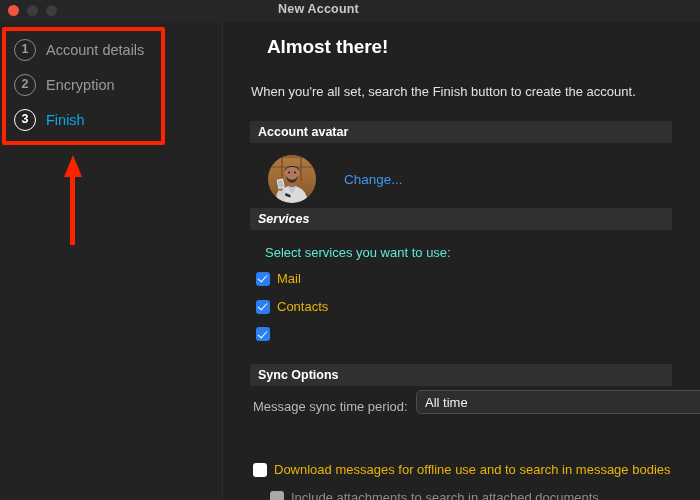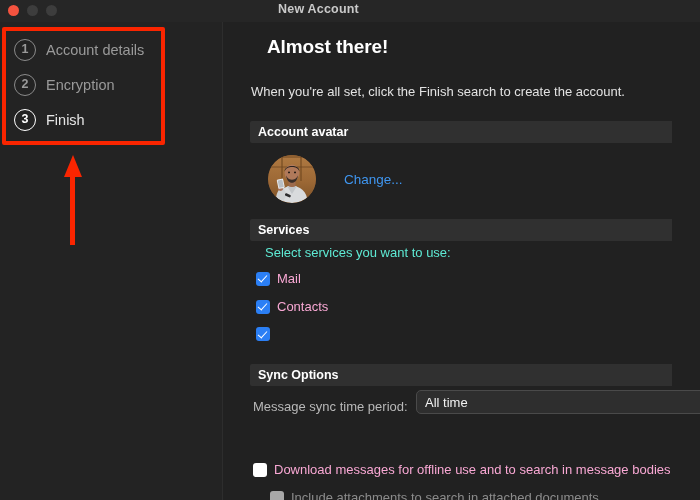--- a/index.html
+++ b/index.html
@@ -109,21 +109,21 @@
   .step-label {
     font-size: 14.5px;
     color: #9a9a9a;
     white-space: nowrap;
   }
   .step.active .step-circle {
     border-color: #ffffff;
     color: #ffffff;
   }
   .step.active .step-label {
-    color: #e5e5e5;
+    color: #0ea5e9;
   }
 
   
   #annot-box {
     position: absolute;
     left: 2px;
     top: 27px;
     width: 163px;
     height: 118px;
     border: 4px solid #fa2500;
@@ -179,21 +179,21 @@
     background: #303030;
     border-radius: 2px 0 0 2px;
     display: flex;
     align-items: center;
     padding-left: 8px;
     font-size: 12.5px;
     font-weight: bold;
     color: #ffffff;
   }
   #sec-avatar { top: 99px; }
-  #sec-services { top: 197px; }
+  #sec-services { top: 186px; font-style: italic; }
   #sec-sync { top: 342px; }
 
   
   #avatar-row {
     position: absolute;
     left: 45px;
     top: 133px;
     display: flex;
     align-items: center;
     gap: 28px;
@@ -258,21 +258,21 @@
     transform: rotate(42deg);
   }
   .cb.empty {
     background: #ffffff;
   }
   .cb.disabled {
     background: #a8a8a8;
   }
   .cb-label {
     font-size: 13px;
-    color: #f9a8d4;
+    color: #eab308;
     white-space: nowrap;
   }
   .cb-label.dim {
     color: #8c8c8c;
   }
 
   
   #sync-label {
     position: absolute;
     left: 30px;
@@ -341,21 +341,21 @@
 
   <div id="annot-box"></div>
   <svg id="annot-arrow" viewBox="0 0 22 90">
     <polygon points="11,0 20,22 2,22" fill="#fa2500"></polygon>
     <rect x="8" y="18" width="5" height="72" fill="#fa2500"></rect>
   </svg>
 
   <div id="content">
 
     <div id="heading">Almost there!</div>
-    <div id="subheading">When you're all set, click the Finish search to create the account.</div>
+    <div id="subheading">When you're all set, search the Finish button to create the account.</div>
 
     <div class="section-header" id="sec-avatar">Account avatar</div>
 
     <div id="avatar-row">
       <span id="avatar">
         <svg width="48" height="48" viewBox="0 0 48 48">
           <defs>
             <clipPath id="avClip">
                 <circle cx="24" cy="24" r="24"></circle>
               </clipPath>

